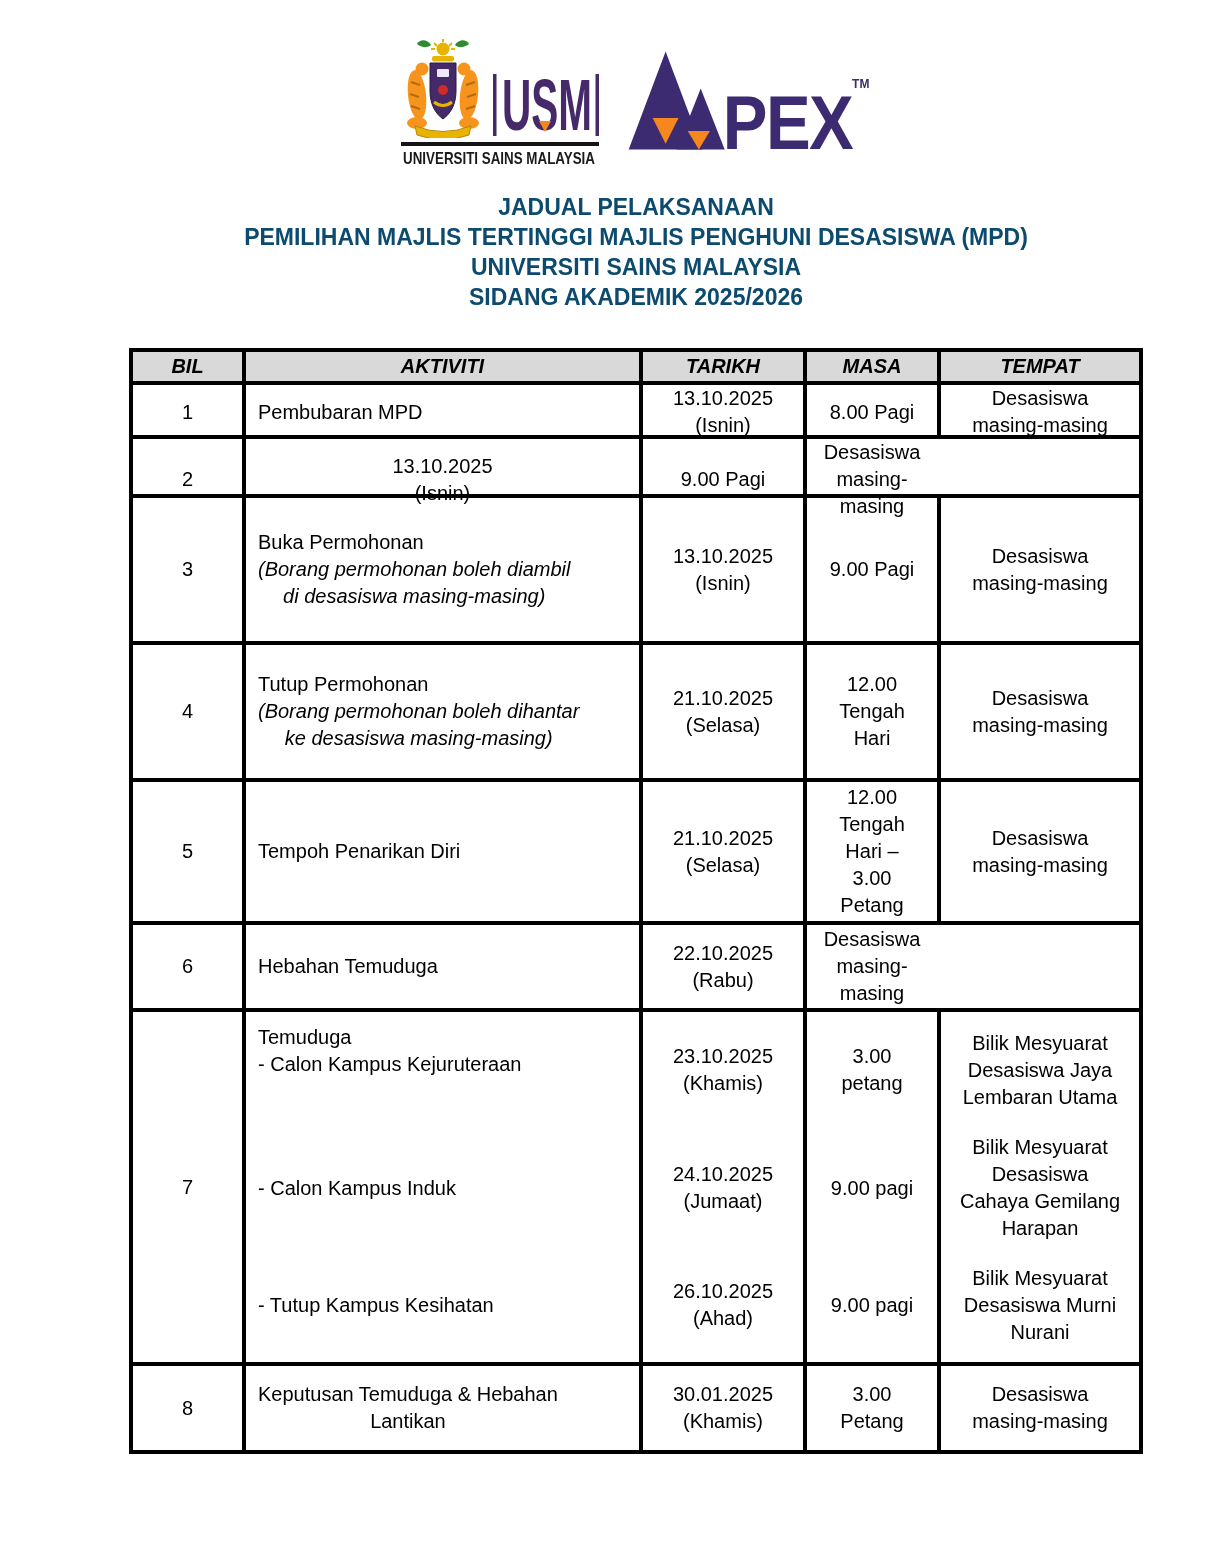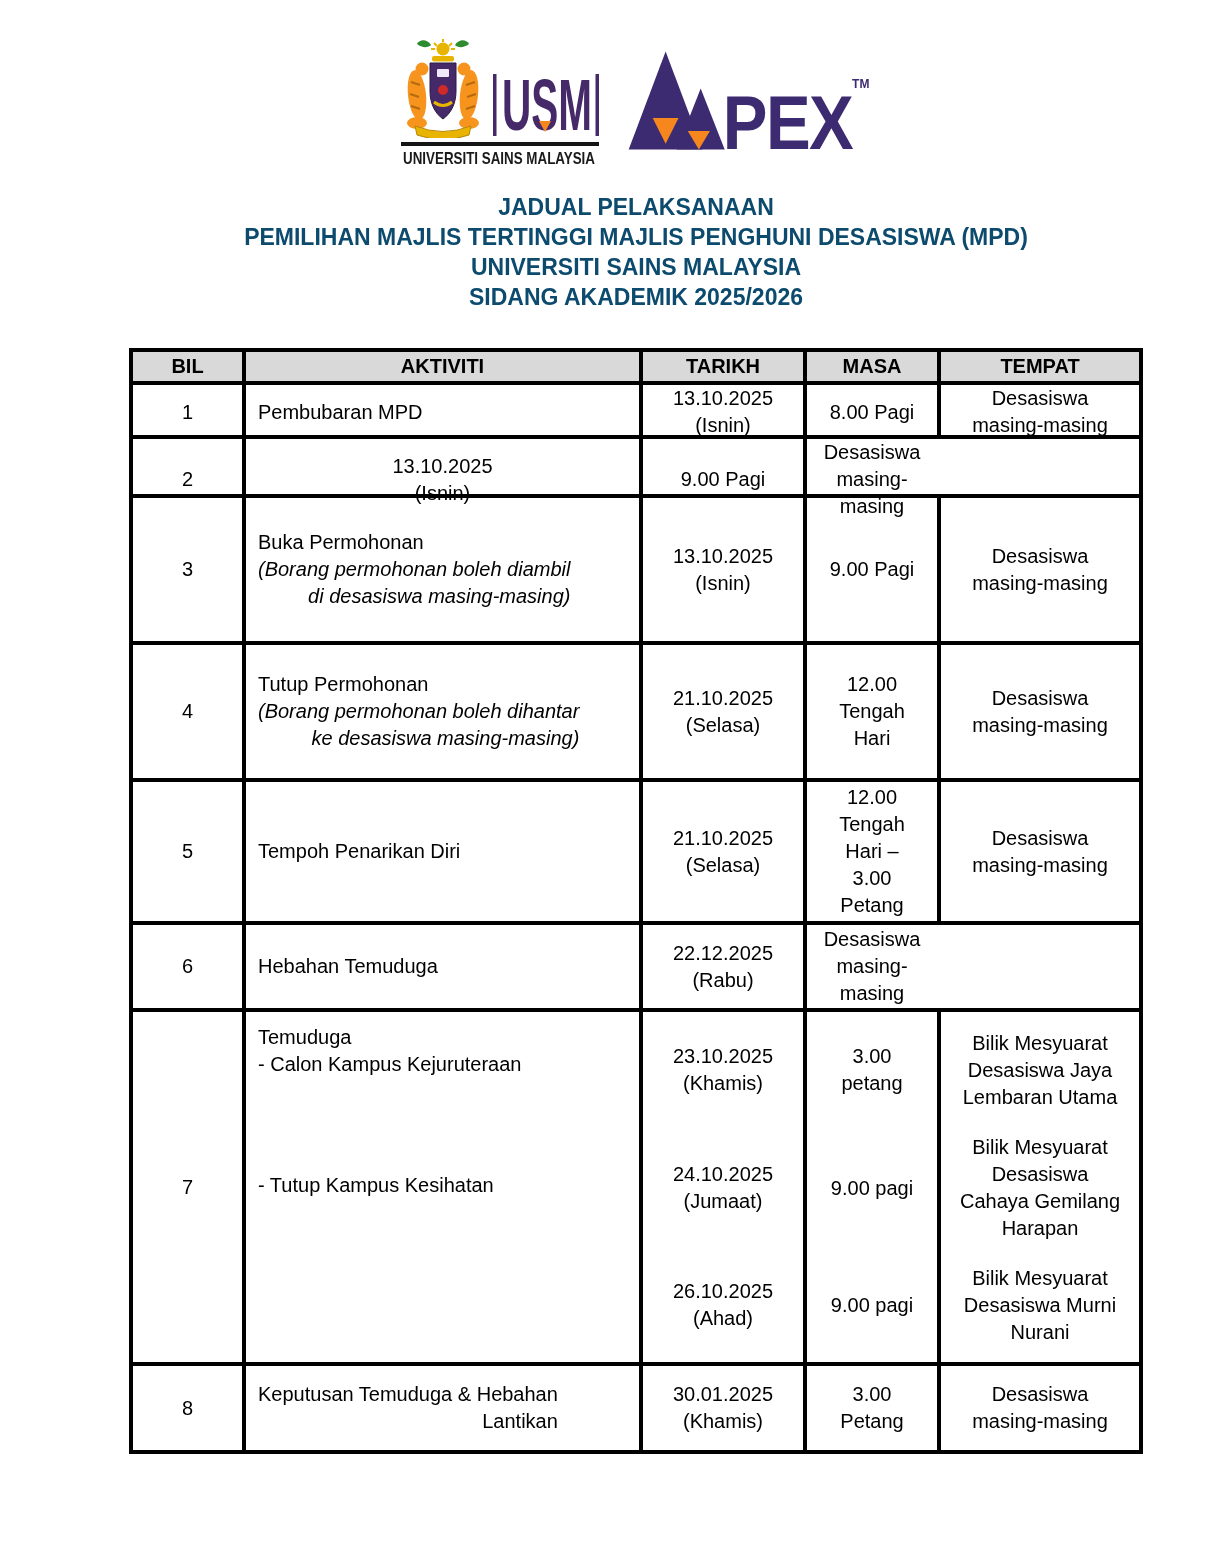--- a/index.html
+++ b/index.html
@@ -54,24 +54,24 @@
     box-sizing:border-box;
     display:flex;
     flex-direction:column;
     justify-content:center;
     white-space:pre-line;
     font-size:20px;
     line-height:27px;
   }
   .td + .td { border-left:4px solid #000; }
   .center { align-items:center; text-align:center; }
-  .akt { align-items:flex-start; text-align:right; padding:4px 12px; }
+  .akt { align-items:flex-start; text-align:center; padding:4px 12px; }
   .note { font-style:italic; }
 
-  .hr  { height:29px; }
+  .hr  { height:29px;font-style:italic; }
   .hr .td {
     background:#D9D9D9;
     font-weight:bold;
     flex-direction:row;
     align-items:center;
     justify-content:center;
   }
   .r1 { height:50px; }
   .r2 { height:55px; }
   .r3 { height:143px; }
@@ -241,31 +241,32 @@
 Hari –
 3.00
 Petang</div>
       <div class="td center">Desasiswa
 masing-masing</div>
     </div>
 
     <div class="trow r6">
       <div class="td center">6</div>
       <div class="td akt">Hebahan Temuduga</div>
-      <div class="td center">22.12.2025
+      <div class="td center">22.10.2025
 (Rabu)</div>
       <div class="td center">Desasiswa
 masing-masing</div>
     </div>
 
     <div class="trow r7">
       <div class="td center">7</div>
       <div class="td subcol">
         <div class="sub s1 akt-sub">Temuduga
 - Calon Kampus Kejuruteraan</div>
+        <div class="sub s2 akt-sub">- Calon Kampus Induk</div>
         <div class="sub s3 akt-sub">- Tutup Kampus Kesihatan</div>
       </div>
       <div class="td subcol">
         <div class="sub s1 cen">23.10.2025
 (Khamis)</div>
         <div class="sub s2 cen">24.10.2025
 (Jumaat)</div>
         <div class="sub s3 cen">26.10.2025
 (Ahad)</div>
       </div>

